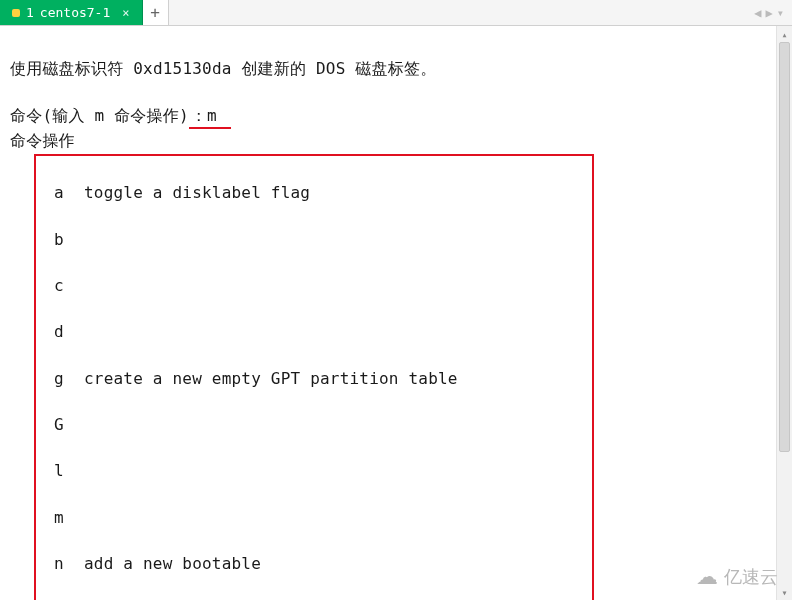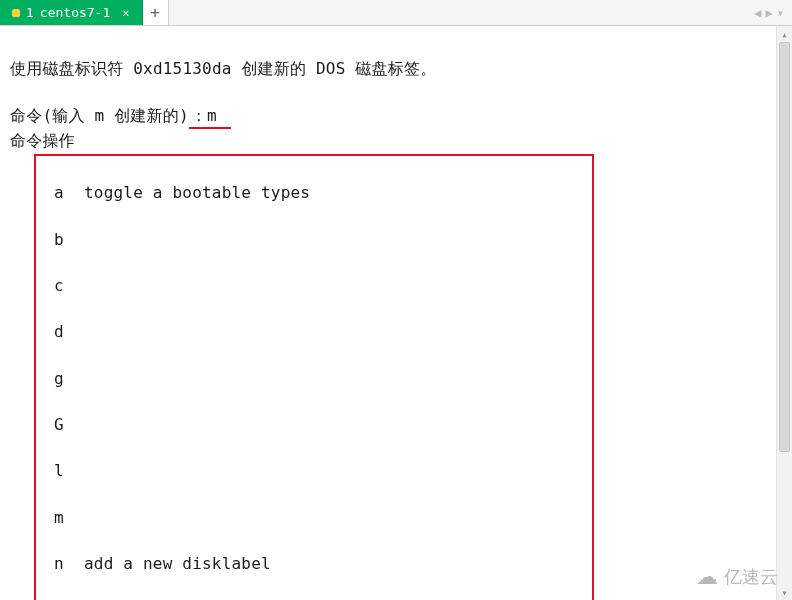--- a/index.html
+++ b/index.html
@@ -136,32 +136,32 @@
     <span>◀</span>
     <span>▶</span>
     <span>▾</span>
   </div>
 </div>
 
 <div class="terminal-wrap">
   <div class="terminal">
 <span>使用磁盘标识符 0xd15130da 创建新的 DOS 磁盘标签。</span>
 <span></span>
-<span><span>命令(输入 m 创建新的)</span><span class="input-underline"><span>：</span><span>m</span> </span></span>
+<span><span>命令(输入 m 命令操作)</span><span class="input-underline"><span>：</span><span>m</span> </span></span>
 <span>命令操作</span>
 <div class="help-box">
-<div class="cmd-row"><span class="cmd-key">a</span><span>toggle a bootable types</span></div>
+<div class="cmd-row"><span class="cmd-key">a</span><span>toggle a disklabel flag</span></div>
 <div class="cmd-row"><span class="cmd-key">b</span></div>
 <div class="cmd-row"><span class="cmd-key">c</span></div>
 <div class="cmd-row"><span class="cmd-key">d</span></div>
-<div class="cmd-row"><span class="cmd-key">g</span></div>
+<div class="cmd-row"><span class="cmd-key">g</span><span>create a new empty GPT partition table</span></div>
 <div class="cmd-row"><span class="cmd-key">G</span></div>
 <div class="cmd-row"><span class="cmd-key">l</span></div>
 <div class="cmd-row"><span class="cmd-key">m</span></div>
-<div class="cmd-row"><span class="cmd-key">n</span><span>add a new disklabel</span></div>
+<div class="cmd-row"><span class="cmd-key">n</span><span>add a new bootable</span></div>
 <div class="cmd-row"><span class="cmd-key">o</span><span>create a new empty DOS partition table</span></div>
 
 
 
 
 
 
 
 
 </div>

